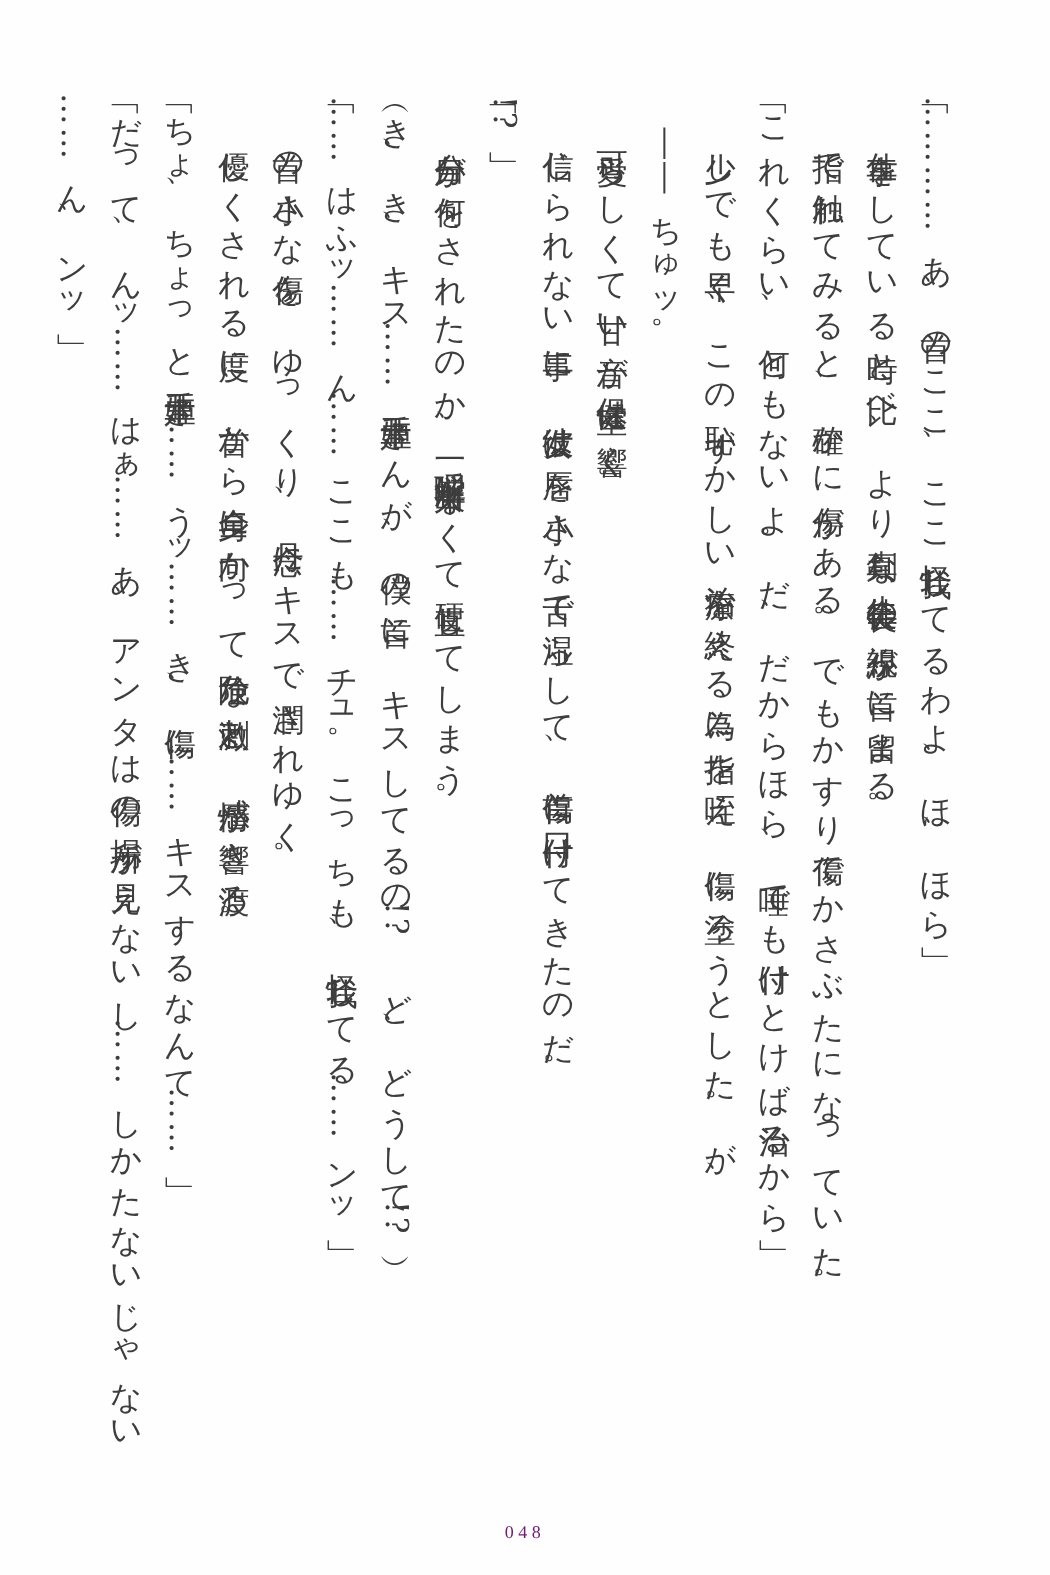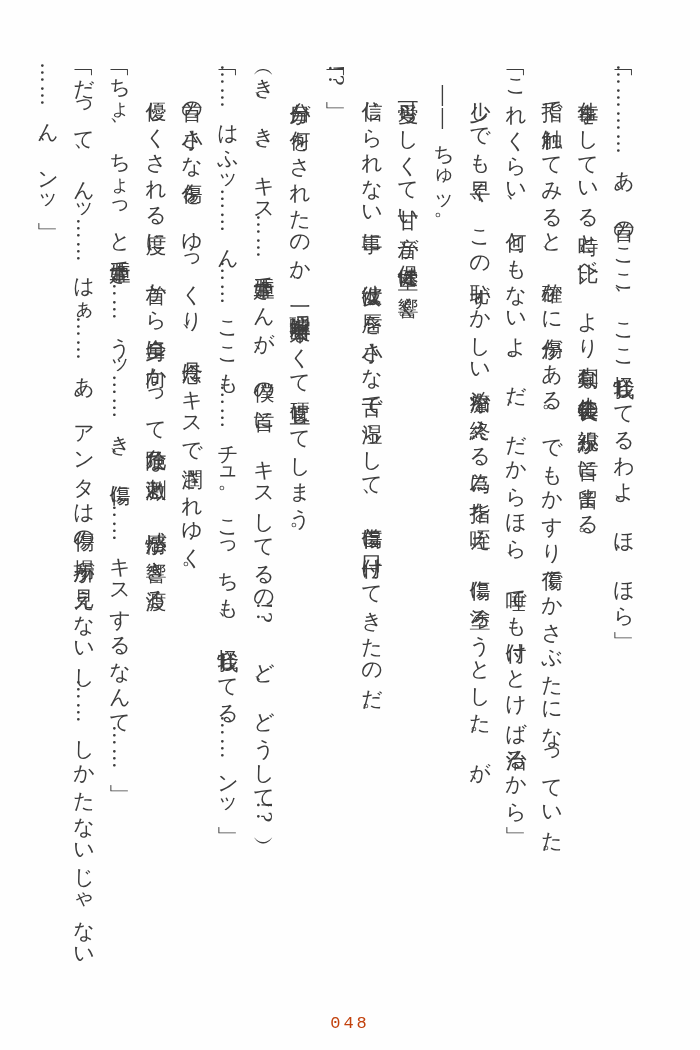--- a/index.html
+++ b/index.html
@@ -35,23 +35,23 @@
   
   .line.indent {
     text-indent: 23px;
   }
   .page-number {
     position: absolute;
     top: 1014px;
     left: 0;
     width: 100%;
     text-align: center;
-    font-family: Liberation Mono, monospace;
-    font-size: 17px;
-    color: #c2410c;
+    font-family: Liberation Serif, serif;
+    font-size: 12px;
+    color: #701a75;
     letter-spacing: 3px;
   }
 </style>
 </head>
 <body>
 
 <div class="page">
 
   <div class="text-block">
     <div class="line">「…………あ、首のここ、ここ怪我してるわよ、ほ、ほら」</div>

